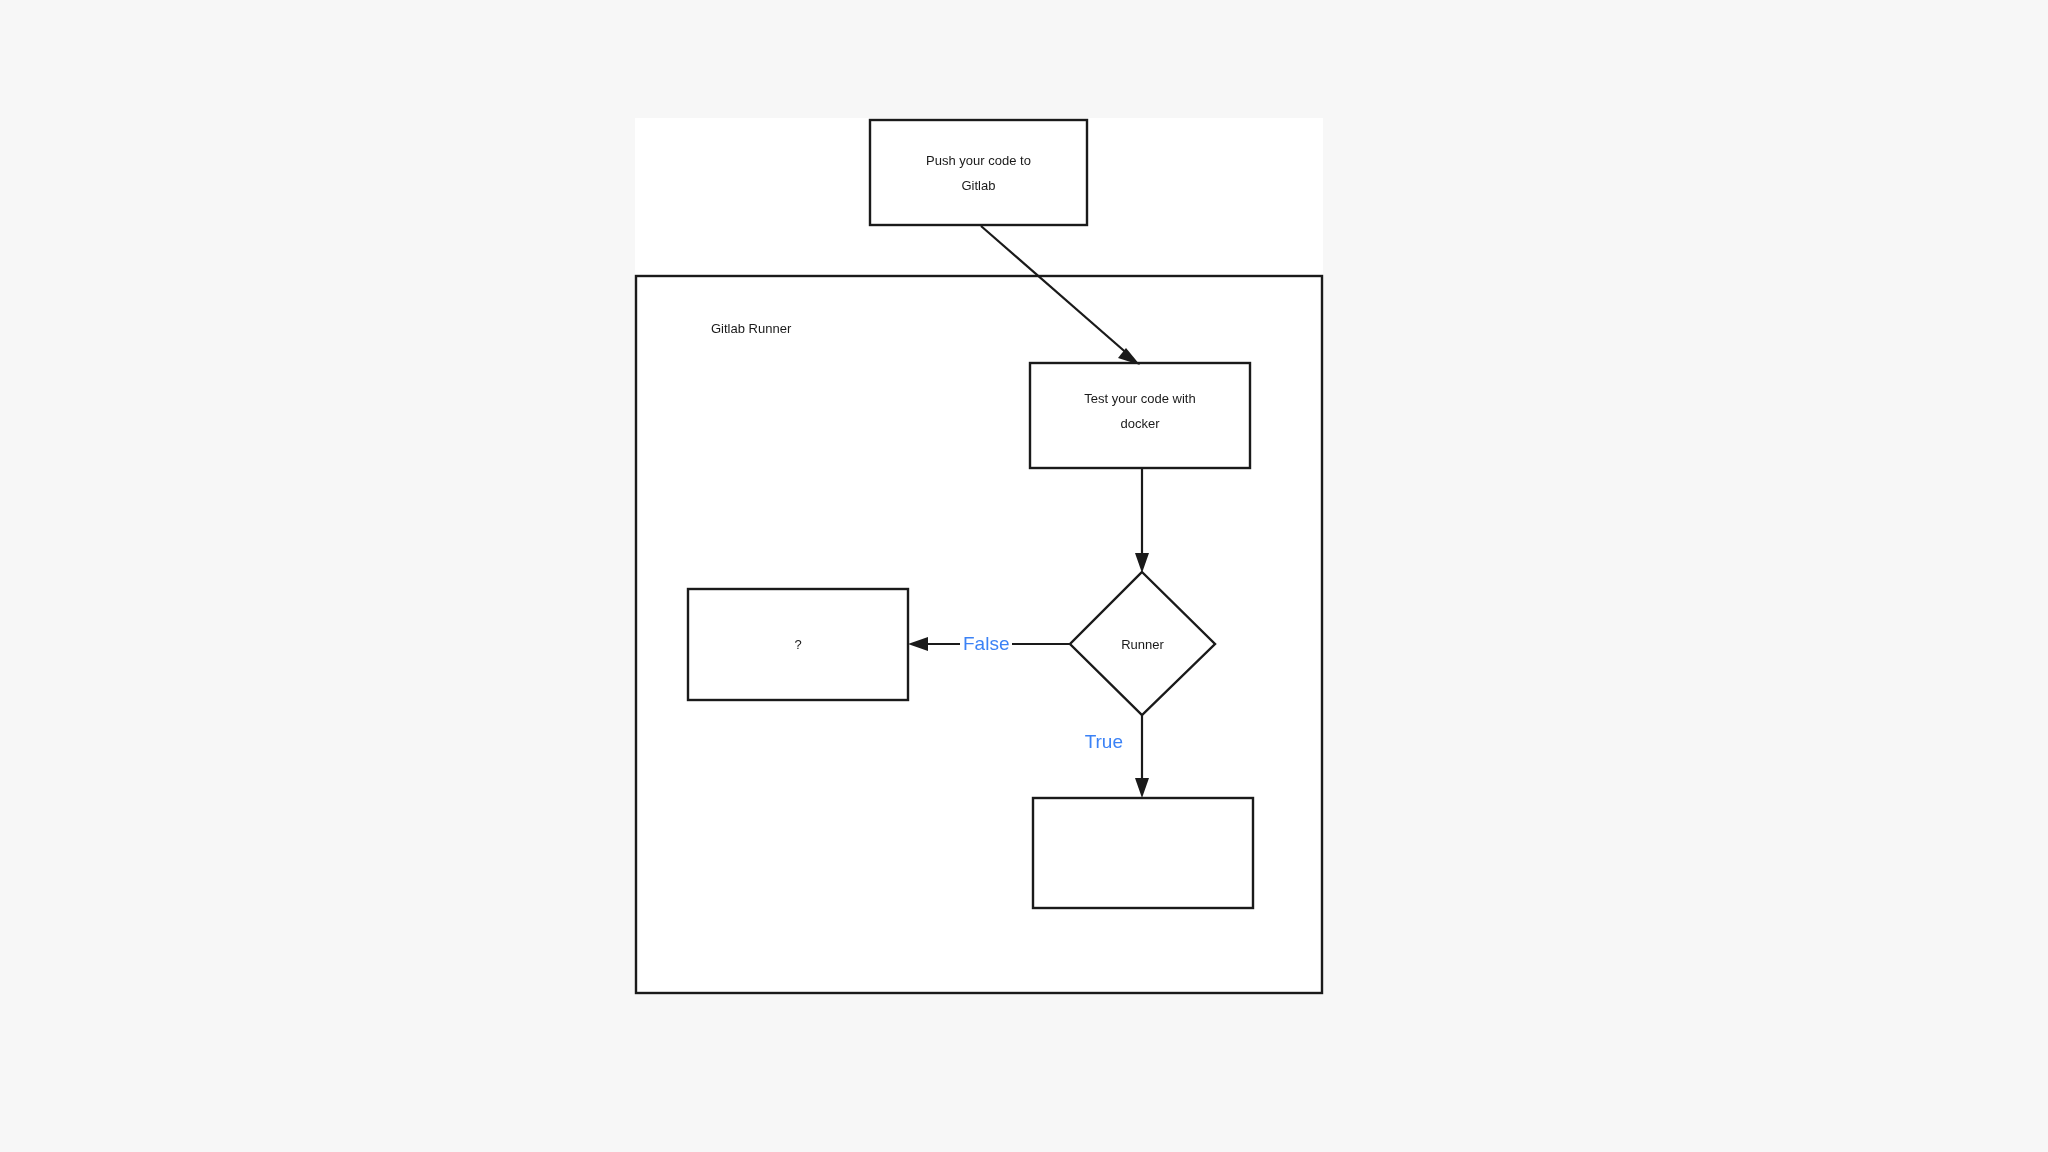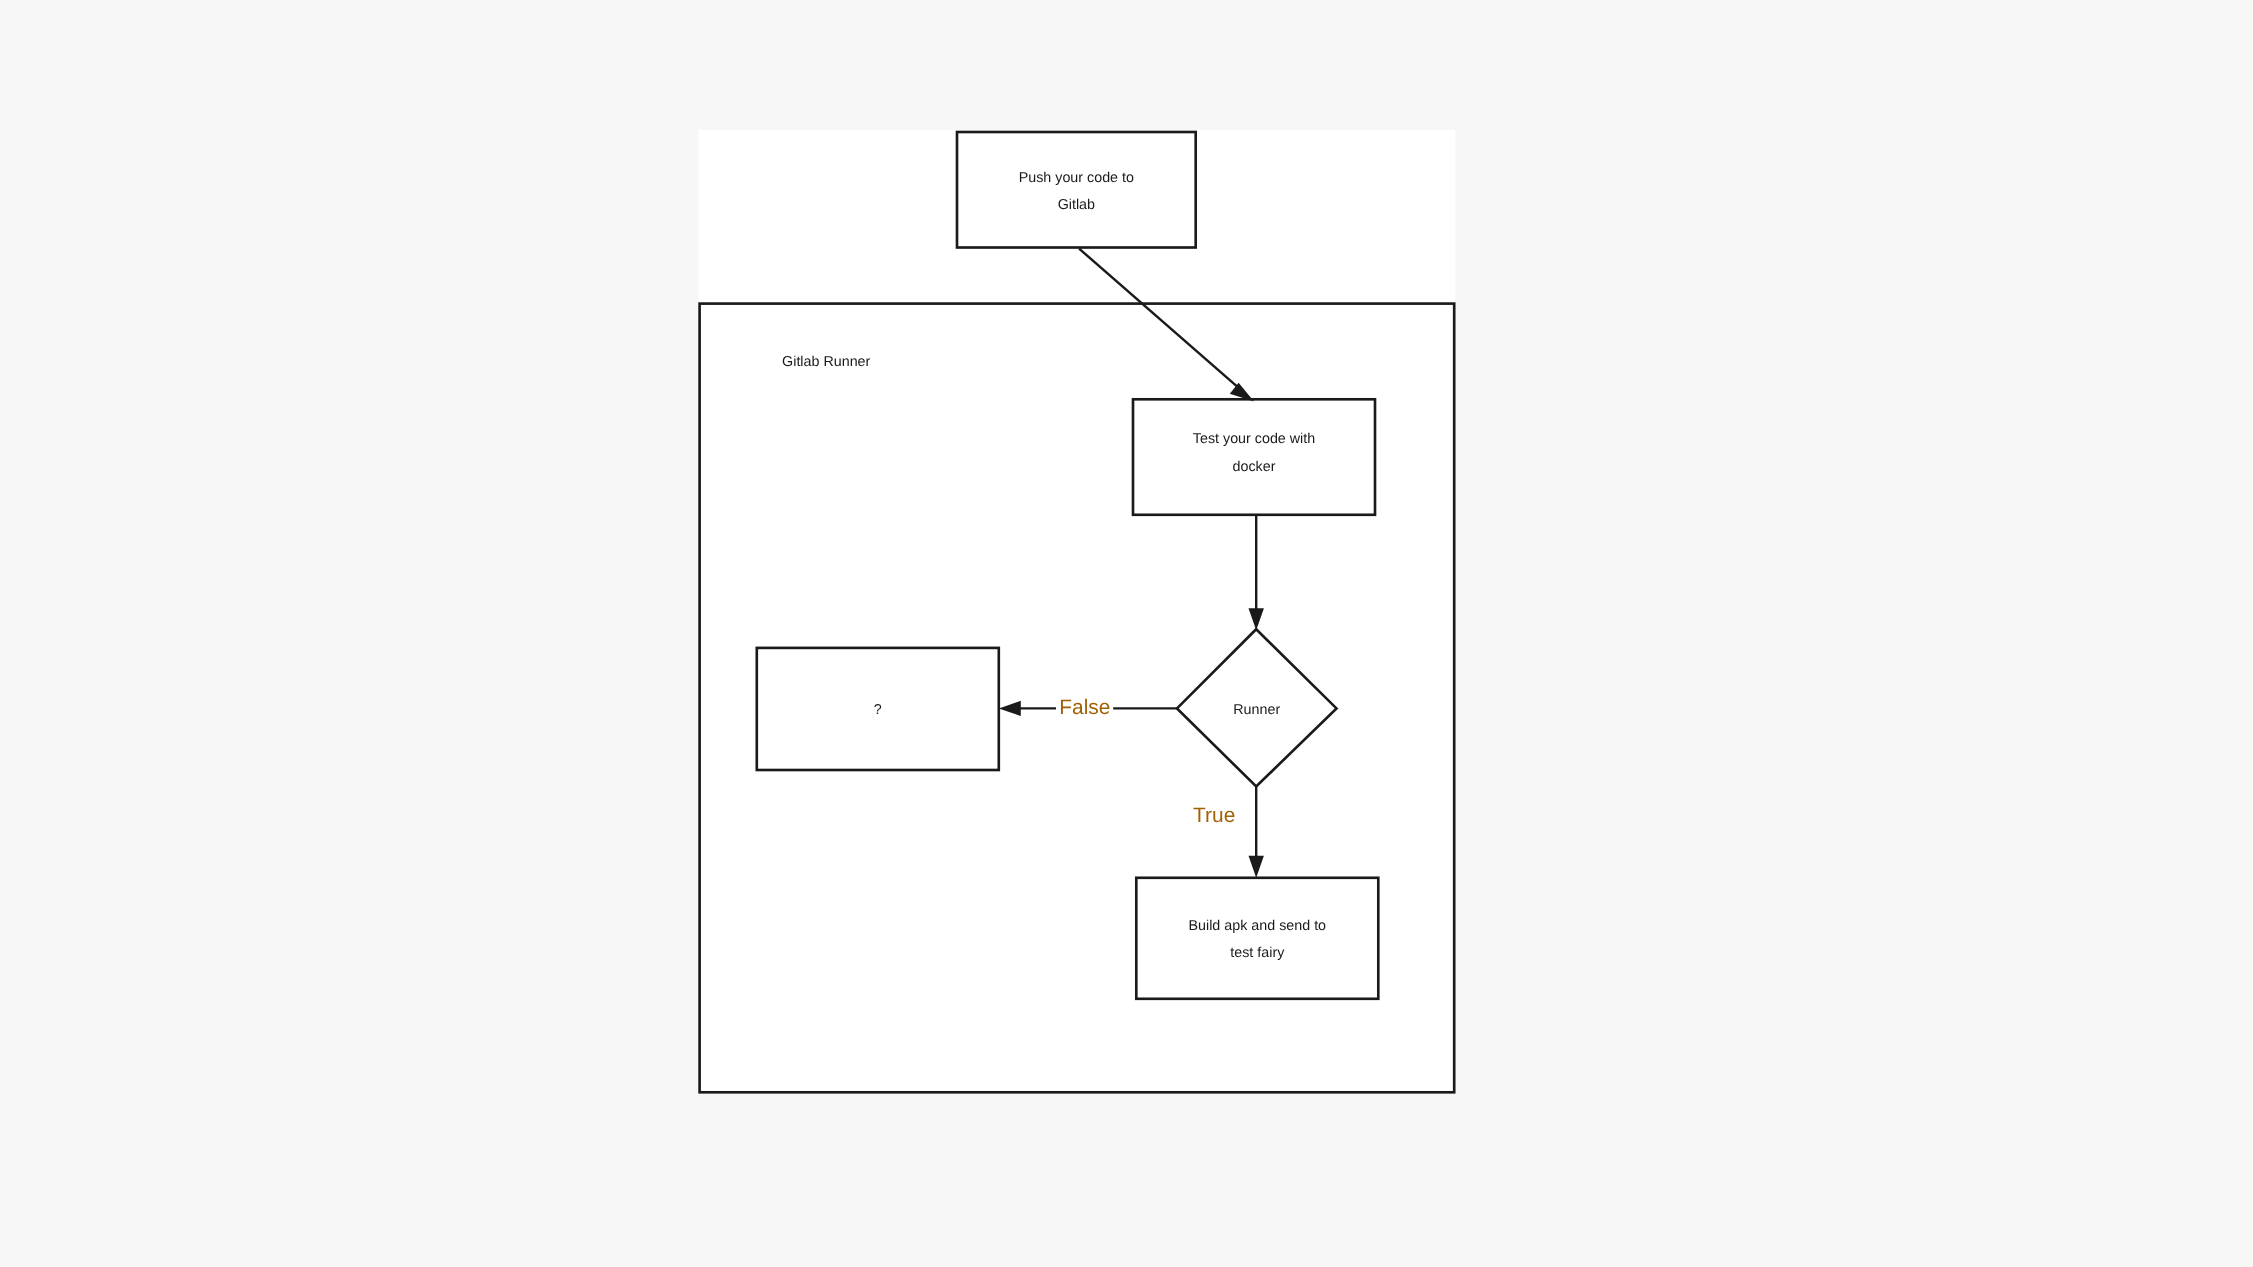--- a/index.html
+++ b/index.html
@@ -67,21 +67,21 @@
     color: #1a1a1a;
     font-family: "Liberation Sans", sans-serif;
     font-size: 13px;
     line-height: 25px;
     white-space: pre-line;
     user-select: none;
   }
 
   .edge-label {
     position: absolute;
-    color: #a16207;
+    color: #3b82f6;
     font-family: "Liberation Sans", sans-serif;
     font-size: 19px;
     line-height: 22px;
     background: #ffffff;
     padding: 0 3px;
     white-space: nowrap;
     user-select: none;
   }
 
   .group-title {
@@ -133,20 +133,18 @@
   <div class="node-label" style="left:870px; top:120px; width:217px; height:105px;">Push your code to
 Gitlab</div>
 
   <div class="node-label" style="left:1030px; top:363px; width:220px; height:96px;">Test your code with
 docker</div>
 
   <div class="node-label" style="left:1070px; top:622px; width:145px; height:44px;">Runner</div>
 
   <div class="node-label" style="left:688px; top:589px; width:220px; height:111px;">?</div>
 
-  <div class="node-label" style="left:1033px; top:798px; width:220px; height:110px;">Build apk and send to
-test fairy</div>
 
   <div class="edge-label" style="left:960px; top:633px;">False</div>
 
   <div class="edge-label" style="left:1126px; top:731px; transform:translateX(-100%);">True</div>
 
 </div>
 
 </body></html>

